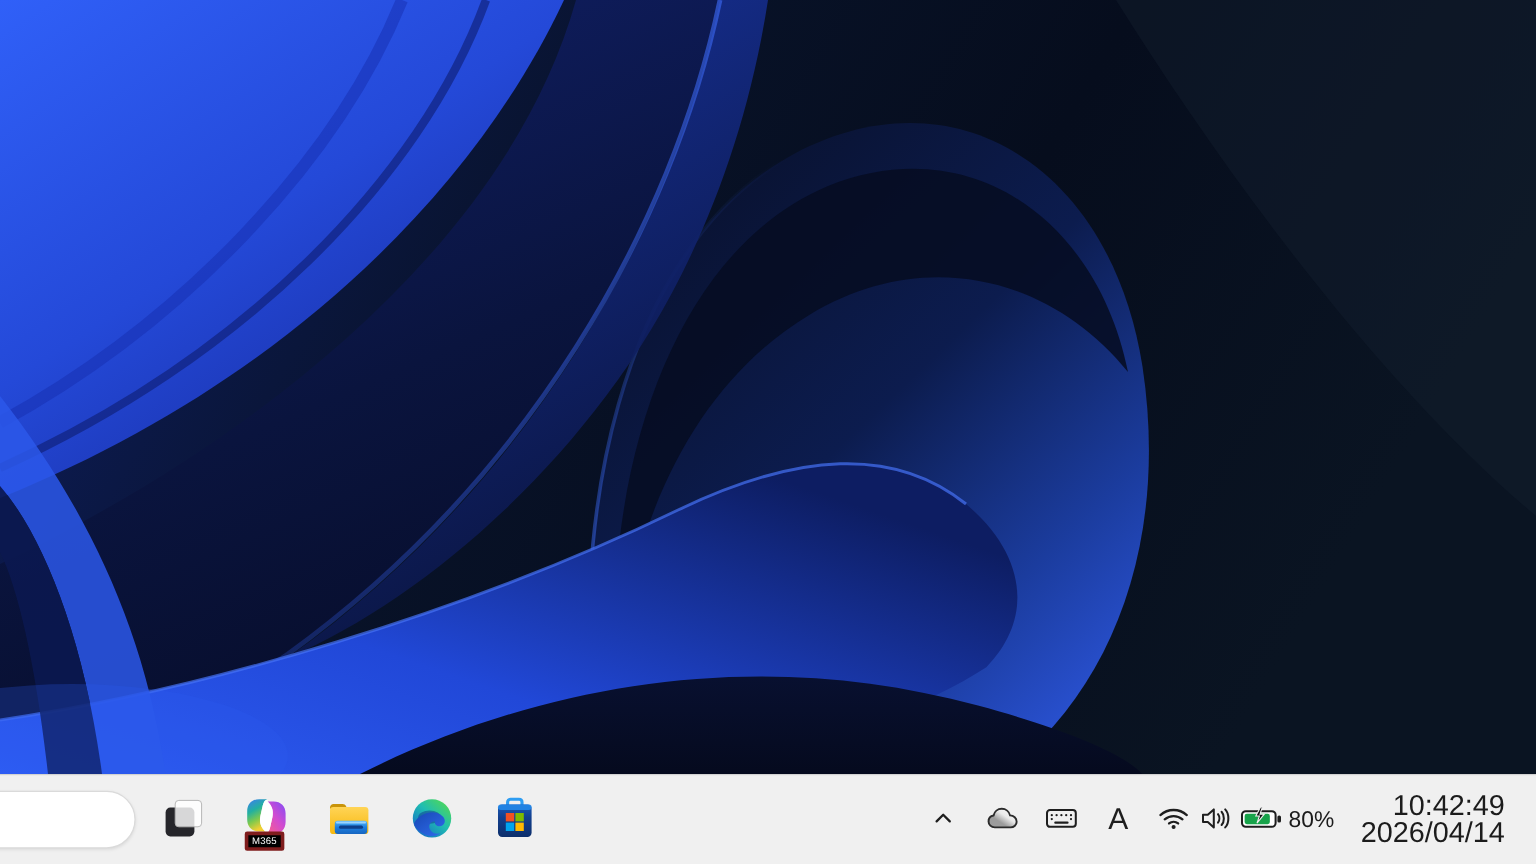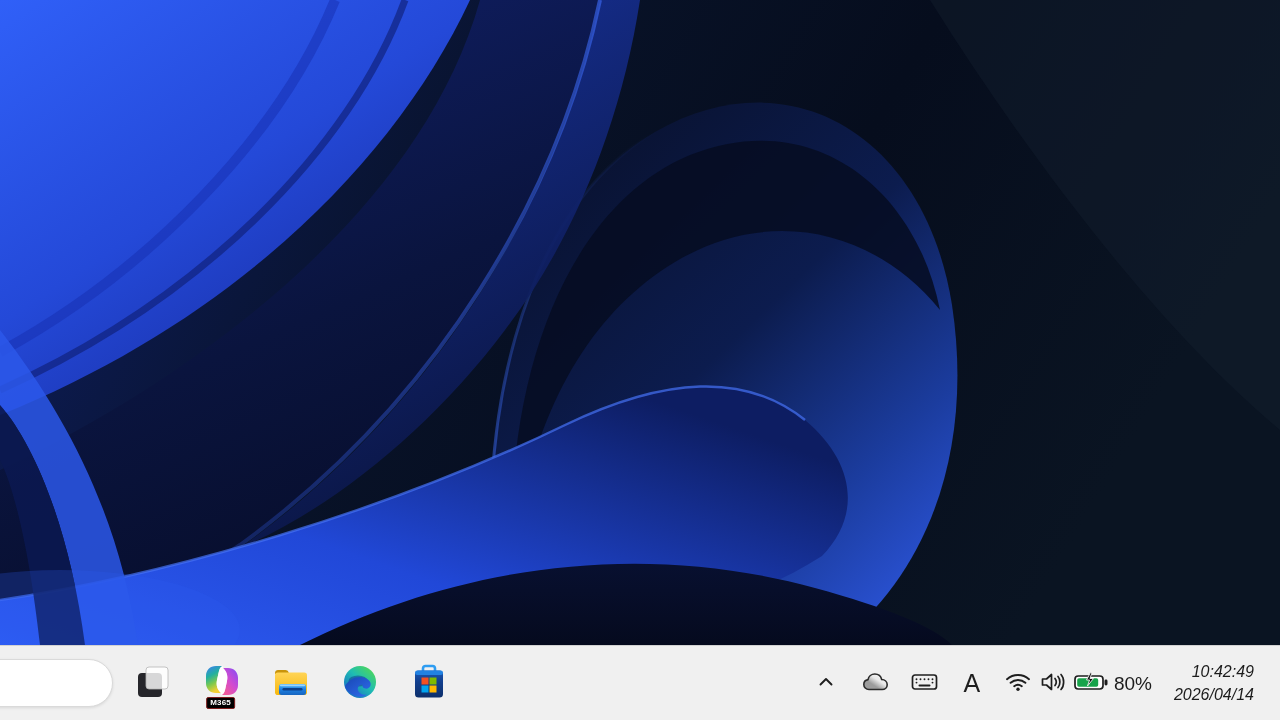--- a/index.html
+++ b/index.html
@@ -26,38 +26,38 @@
 
   button { border:none; background:transparent; padding:0; cursor:default; }
   .app-btn {
     width:56px; height:58px; margin-left:13px; border-radius:8px;
     display:flex; align-items:center; justify-content:center; position:relative;
   }
   .app-btn:first-of-type { margin-left:12px; }
 
   .m365-badge {
     position:absolute; bottom:3px; left:50%; transform:translateX(-55%);
-    background:#000; color:#fff; font-size:8px; font-weight:bold;
+    background:#000; color:#fff; font-size:8px; font-weight:normal;
     padding:1px 3px 1.5px 3px; border-radius:2px; letter-spacing:0.2px;
-    line-height:1; border:1px solid #7f1d1d;
+    line-height:1; border:3px solid #7f1d1d;
   }
 
   .tray-btn {
     height:46px; min-width:34px; border-radius:6px;
     display:flex; align-items:center; justify-content:center;
   }
   .ml16{margin-left:16px;} .ml15{margin-left:15px;} .ml13{margin-left:13px;} .ml10{margin-left:10px;} .ml14{margin-left:14px;}
 
   .ime-a { font-size:25px; color:#1e1e1e; font-weight:400; line-height:1; padding:0 4px; }
 
   .quick-settings { display:flex; align-items:center; padding:0 6px; }
   .qs-gap9 { margin-left:9px; } .qs-gap7 { margin-left:7px; } .qs-gap4 { margin-left:4px; }
   .battery-pct { font-size:19px; color:#1c1c1c; line-height:1; }
 
-  .clock { text-align:right; color:#1c1c1c; font-size:16px; line-height:23px; padding:2px 2px; border-radius:6px;font-style:italic; }
+  .clock { text-align:right; color:#1c1c1c; font-size:24px; line-height:23px; padding:2px 2px; border-radius:6px; }
 </style>
 </head>
 <body>
 
 <div class="screen">
 
   <svg class="wallpaper" viewBox="0 0 1280 645" preserveAspectRatio="none">
     <defs>
       <linearGradient id="bgG" x1="0" y1="0" x2="1" y2="0.3">
         <stop offset="0" stop-color="#14287a"></stop>

